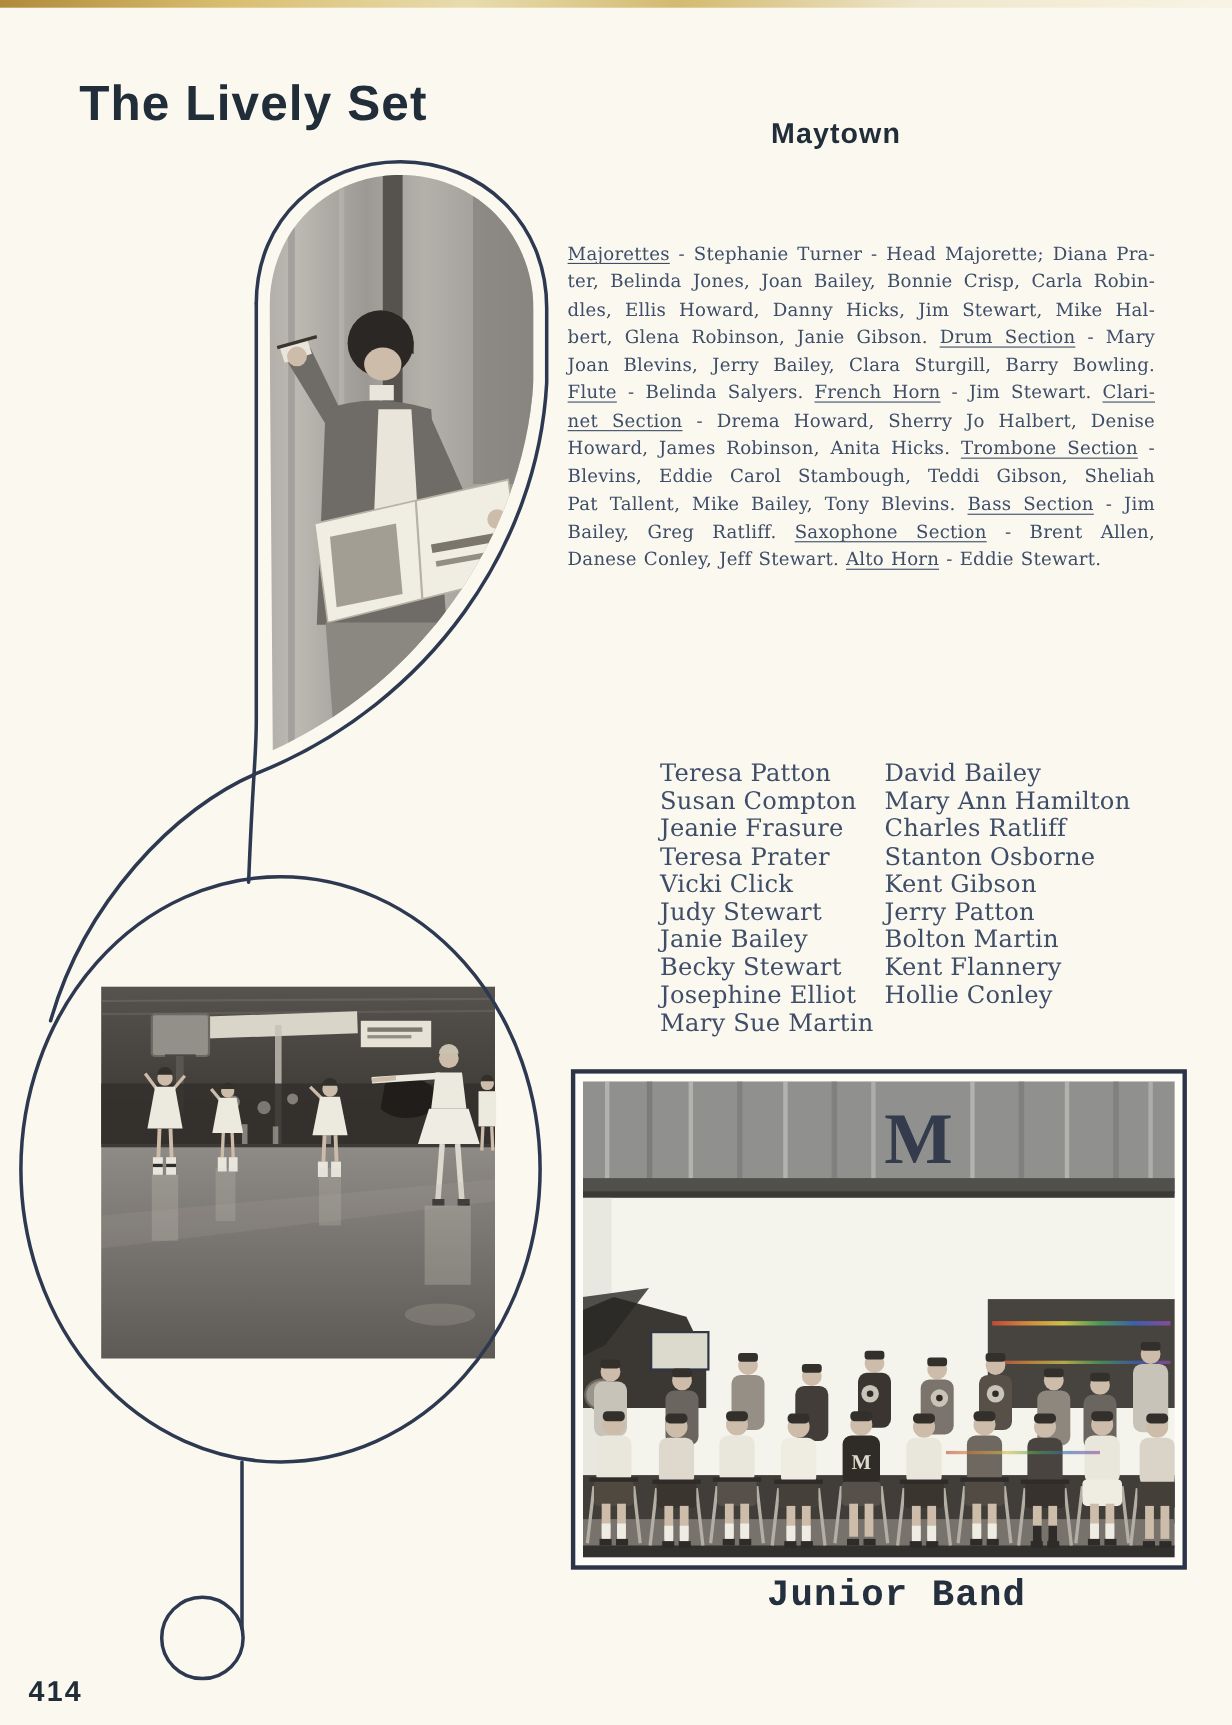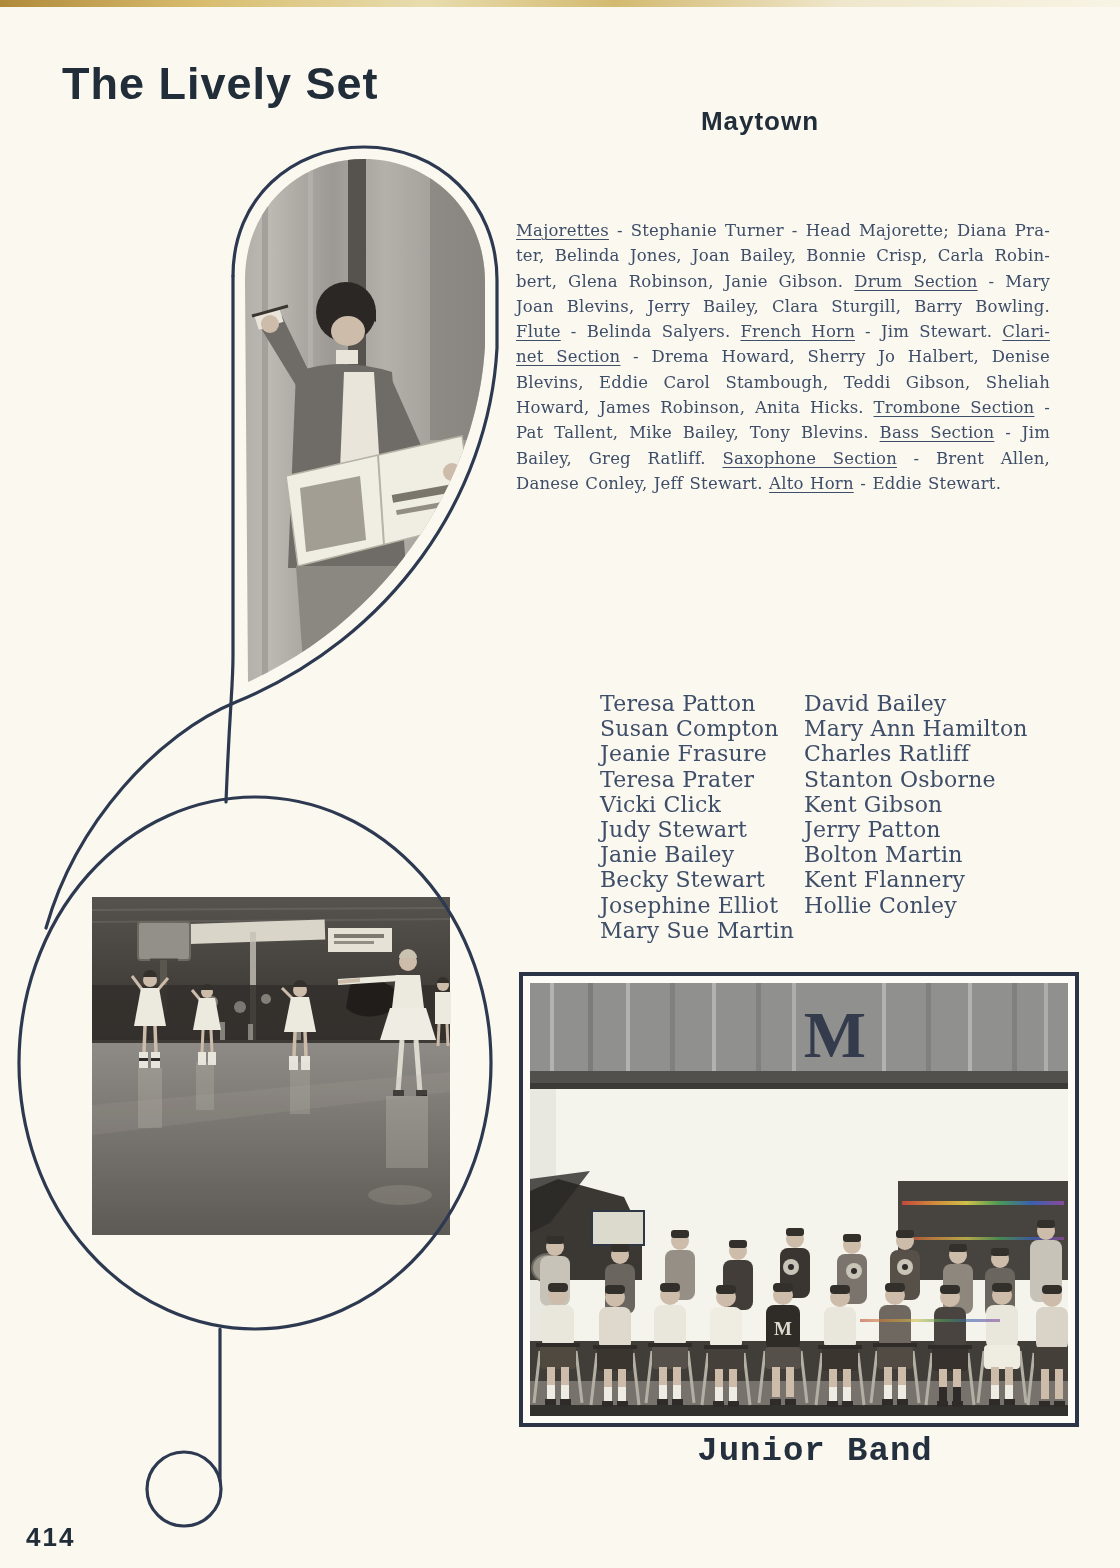--- a/index.html
+++ b/index.html
@@ -6,21 +6,21 @@
   body{
     width:1120px;height:1568px;position:relative;overflow:hidden;
     background:#faf8ef;
     font-family:"DejaVu Serif", serif;
   }
   .edge-strip{
     position:absolute;top:0;left:0;width:1120px;height:7px;
     background:linear-gradient(90deg,#b08a3a 0%,#d8bd6e 18%,#e8dcae 38%,#d3ba70 55%,#efe7cc 75%,#f8f4e4 100%);
   }
   .title{
-    position:absolute;left:62px;top:58px;margin:0;
+    position:absolute;left:62px;top:58px;margin:10px;
     font-family:"Liberation Sans", sans-serif;
     font-size:45px;font-weight:700;letter-spacing:1px;color:#222d3a;
   }
   .maytown{
     position:absolute;left:560px;top:106px;width:400px;margin:0;text-align:center;
     font-family:"Liberation Sans", sans-serif;
     font-size:26px;font-weight:700;letter-spacing:1px;color:#222d3a;
   }
   .roster{
     position:absolute;left:516px;top:198px;width:534px;
@@ -70,26 +70,27 @@
 <div class="page">
 
   <div class="edge-strip"></div>
 
   <h1 class="title">The Lively Set</h1>
   <h2 class="maytown">Maytown</h2>
 
   <div class="roster">
       <div class="roster-line"><span class="u">Majorettes</span><span> - Stephanie Turner - Head Majorette; Diana Pra-</span></div>
       <div class="roster-line"><span>ter, Belinda Jones, Joan Bailey, Bonnie Crisp, Carla Robin-</span></div>
+      <div class="roster-line"><span>dles, Ellis Howard, Danny Hicks, Jim Stewart, Mike Hal-</span></div>
       <div class="roster-line"><span>bert, Glena Robinson, Janie Gibson. </span><span class="u">Drum Section</span><span> - Mary</span></div>
       <div class="roster-line"><span>Joan Blevins, Jerry Bailey, Clara Sturgill, Barry Bowling.</span></div>
       <div class="roster-line"><span class="u">Flute</span><span> - Belinda Salyers. </span><span class="u">French Horn</span><span> - Jim Stewart. </span><span class="u">Clari-</span></div>
       <div class="roster-line"><span class="u">net Section</span><span> - Drema Howard, Sherry Jo Halbert, Denise</span></div>
+      <div class="roster-line"><span>Howard, James Robinson, Anita Hicks. </span><span class="u">Trombone Section</span><span> -</span></div>
       <div class="roster-line"><span>Blevins, Eddie Carol Stambough, Teddi Gibson, Sheliah</span></div>
-      <div class="roster-line"><span>Howard, James Robinson, Anita Hicks. </span><span class="u">Trombone Section</span><span> -</span></div>
       <div class="roster-line"><span>Pat Tallent, Mike Bailey, Tony Blevins. </span><span class="u">Bass Section</span><span> - Jim</span></div>
       <div class="roster-line"><span>Bailey, Greg Ratliff. </span><span class="u">Saxophone Section</span><span> - Brent Allen,</span></div>
       <div class="roster-line"><span>Danese Conley, Jeff Stewart. </span><span class="u">Alto Horn</span><span> - Eddie Stewart.</span></div>
     </div>
 
   <div class="names-col names-left">
       <div class="name-row">Teresa Patton</div>
       <div class="name-row">Susan Compton</div>
       <div class="name-row">Jeanie Frasure</div>
       <div class="name-row">Teresa Prater</div>

